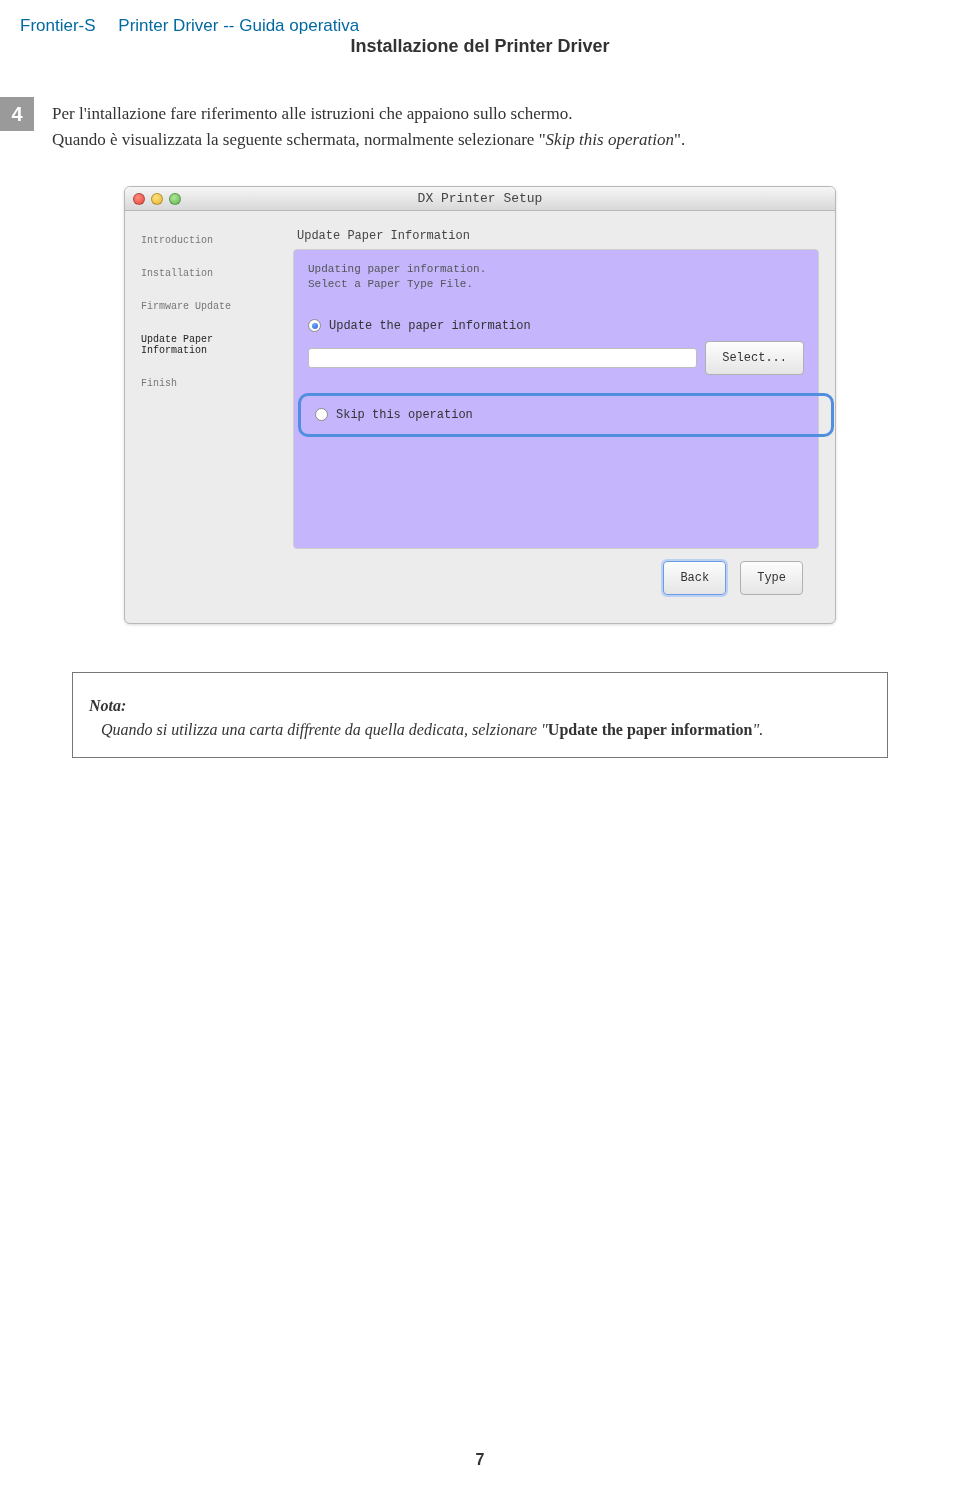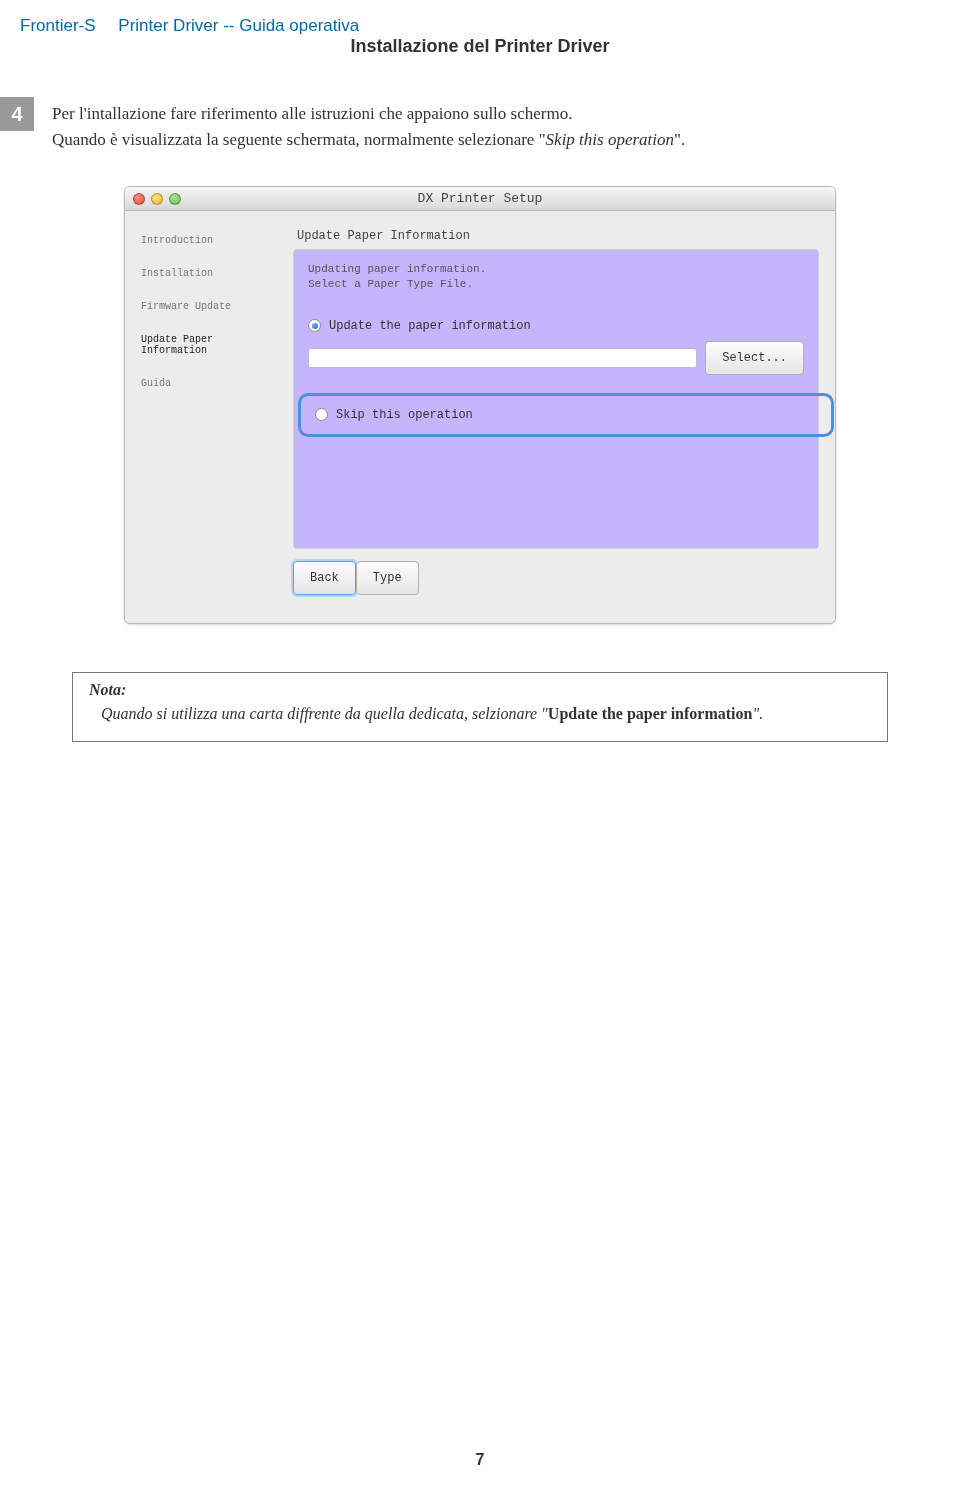--- a/index.html
+++ b/index.html
@@ -182,30 +182,30 @@
   }
   .highlight-box {
     border: 3px solid #508fe0;
     border-radius: 10px;
     padding: 12px 14px;
     margin: 6px -30px 0 -10px;
     position: relative;
   }
   .btnbar {
     display: flex;
-    justify-content: flex-start;
-    gap: 0;
+    justify-content: flex-end;
+    gap: 14px;
     padding: 12px 16px 14px 0;
   }
 
   
   .nota {
     margin: 48px 72px 0 72px;
     border: 1px solid #777;
-    padding: 8px 16px 16px 16px;
+    padding: 24px 16px 16px 16px;
     font-family: Georgia, "Times New Roman", serif;
   }
   .nota-title {
     font-weight: bold;
     font-style: italic;
     font-size: 16px;
     margin-bottom: 4px;
   }
   .nota-body {
     font-size: 16px;
@@ -251,21 +251,21 @@
       <div class="tl green"></div>
     </div>
     <div class="title-text">DX Printer Setup</div>
   </div>
   <div class="win-body">
     <div class="sidebar">
       <div class="sbi">Introduction</div>
       <div class="sbi">Installation</div>
       <div class="sbi">Firmware Update</div>
       <div class="sbi active">Update Paper Information</div>
-      <div class="sbi">Guida</div>
+      <div class="sbi">Finish</div>
     </div>
     <div class="content">
       <div class="content-header">Update Paper Information</div>
       <div class="panel">
         <div class="panel-intro">
           <span>Updating paper information.</span><br>
           <span>Select a Paper Type File.</span>
         </div>
 
         <div class="radio-row">

